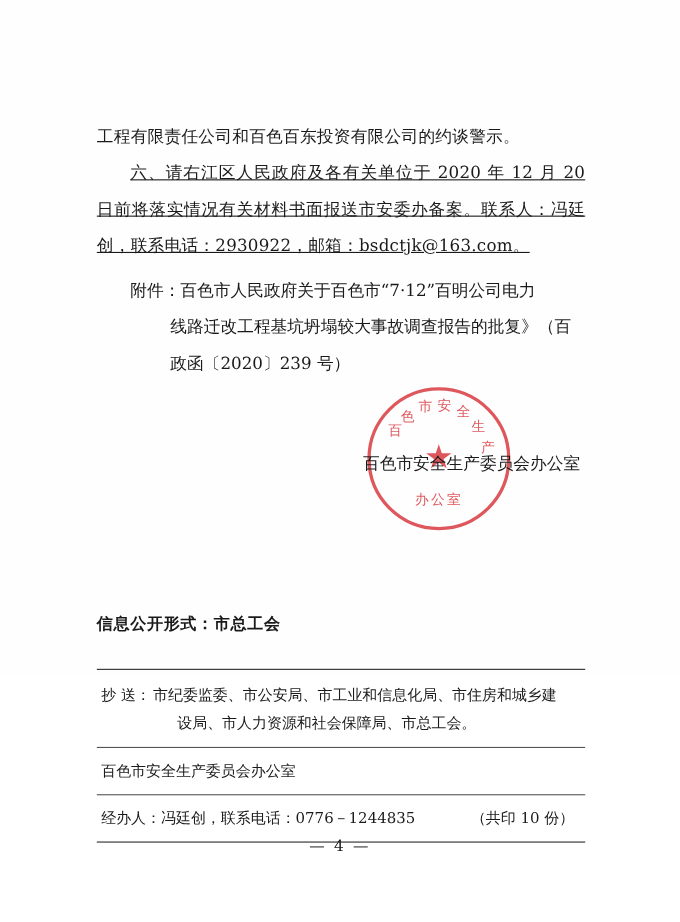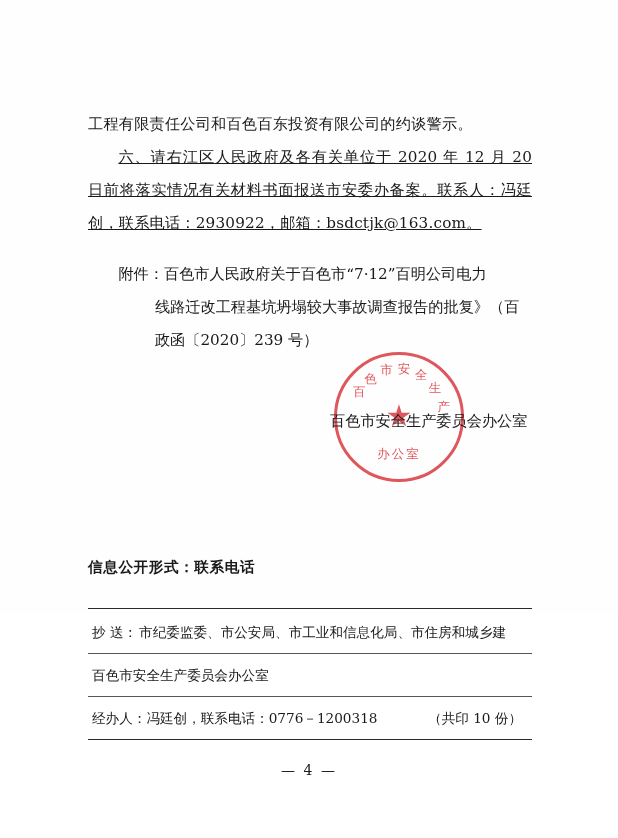--- a/index.html
+++ b/index.html
@@ -34,21 +34,21 @@
     line-height: 33px;
     letter-spacing: 0.2px;
     text-align: justify;
     margin: 0;
   }
   .indent2 {
     text-indent: 2em;
     text-decoration: underline;
   }
   .attach-block {
-    margin-top: 18px;
+    margin-top: 8px;
   }
   .attach-line {
     font-size: 15.2px;
     line-height: 33px;
     margin: 0;
   }
   .attach-line.first {
     text-indent: 2em;
   }
   .attach-line.hang {
@@ -231,37 +231,38 @@
           </div>
       </div>
       <div class="seal-bottom">办公室</div>
     </div>
   </div>
 
   <div class="signer">
     <div>百色市安全生产委员会办公室</div>
   </div>
 
-  <div class="disclosure">信息公开形式：联系电话</div>
+  <div class="disclosure">信息公开形式：市总工会</div>
 
   <div class="footer-table">
     <div class="rule"></div>
     <div class="frow cc">
       <div class="cc-label">抄  送：</div>
       <div class="cc-body">
         <div>市纪委监委、市公安局、市工业和信息化局、市住房和城乡建</div>
+        <div class="l2">设局、市人力资源和社会保障局、市总工会。</div>
       </div>
     </div>
     <div class="rule thin"></div>
     <div class="frow two">
       <div>百色市安全生产委员会办公室</div>
     </div>
     <div class="rule thin"></div>
     <div class="frow two">
-      <div>经办人：冯廷创，联系电话：0776－1200318</div>
+      <div>经办人：冯廷创，联系电话：0776－1244835</div>
       <div class="right">（共印 10 份）</div>
     </div>
     <div class="rule"></div>
   </div>
 
   <div class="pagenum">— 4 —</div>
 
 </div>
 
 </body></html>

